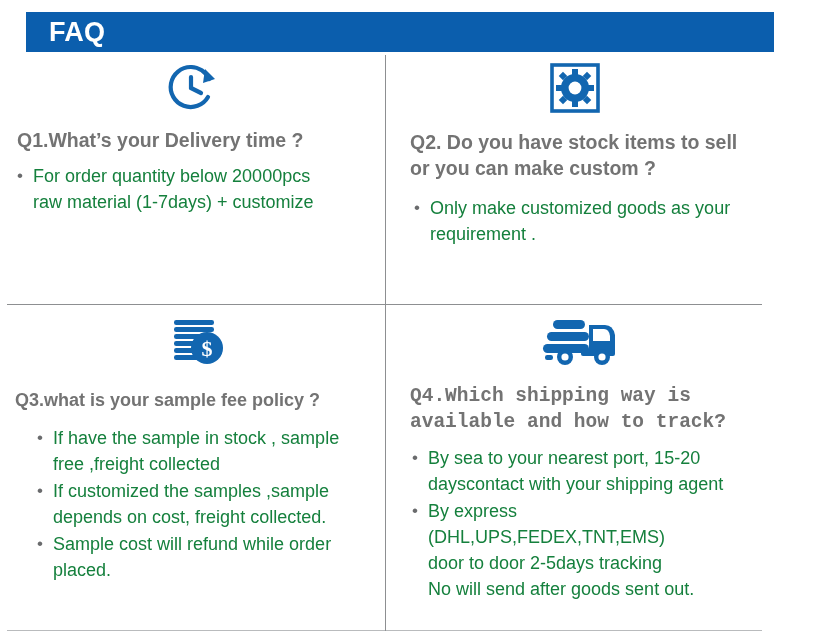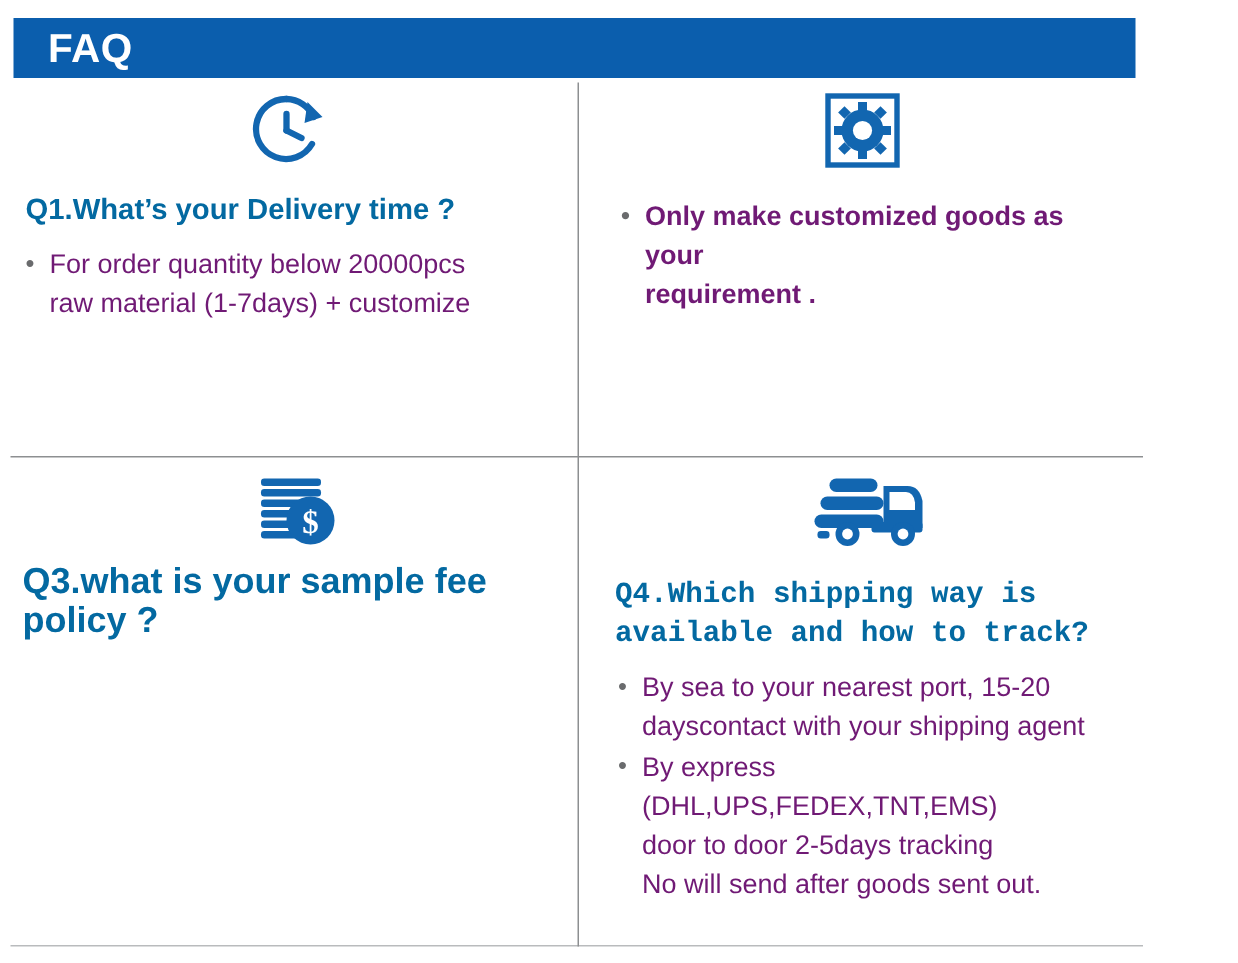--- a/index.html
+++ b/index.html
@@ -17,21 +17,21 @@
   .page {
     position: relative;
     width: 825px;
     height: 642px;
     background: #ffffff;
   }
 
   
   .faq-header {
     position: absolute;
-    left: 9px;
+    left: 26px;
     top: 12px;
     width: 748px;
     height: 40px;
     background: #0b5ead;
   }
   .faq-header-title {
     position: absolute;
     left: 23px;
     top: 6px;
     font-size: 27px;
@@ -93,42 +93,42 @@
   .panel-q2 .icon-wrap { padding-top: 6px; }
   .panel-q3 .icon-wrap,
   .panel-q4 .icon-wrap { padding-top: 10px; }
 
   .icon-wrap.shift-q1 { padding-right: 0px; }
   .icon-wrap.shift-q3 { padding-right: 0px; }
 
   .question {
     font-size: 19.5px;
     font-weight: bold;
-    color: #0369a1;
+    color: #737373;
     line-height: 26px;
     margin-top: 10px;
   }
   .panel-q2 .question { margin-top: 12px; }
-  .panel-q3 .question { margin-top: 4px; font-size: 24px; }
+  .panel-q3 .question { margin-top: 16px; font-size: 18px; }
   .panel-q4 .question { margin-top: 12px; font-family: Liberation Mono, monospace; }
 
   ul.answers {
     list-style: none;
     margin: 10px 0 0 0;
     padding: 0;
   }
-  .panel-q2 ul.answers { margin-top: 14px; padding-left: 4px; font-weight: bold; }
+  .panel-q2 ul.answers { margin-top: 14px; padding-left: 4px; }
   .panel-q3 ul.answers { margin-top: 12px; padding-left: 22px; }
   .panel-q4 ul.answers { margin-top: 10px; padding-left: 2px; }
 
   ul.answers li {
     position: relative;
     font-size: 18px;
     line-height: 26px;
-    color: #701a75;
+    color: #15803d;
     padding-left: 16px;
     margin-bottom: 1px;
     white-space: pre-line;
   }
   ul.answers li::before {
     content: "\2022";
     position: absolute;
     left: 0;
     top: 0;
     color: #6a6b6d;
@@ -182,20 +182,21 @@
               <rect x="38" y="22" width="6" height="6"></rect>
               <rect x="10" y="10" width="6" height="6" transform="rotate(45 13 13)"></rect>
               <rect x="34" y="10" width="6" height="6" transform="rotate(45 37 13)"></rect>
               <rect x="10" y="34" width="6" height="6" transform="rotate(45 13 37)"></rect>
               <rect x="34" y="34" width="6" height="6" transform="rotate(45 37 37)"></rect>
             </g>
             <circle cx="25" cy="25" r="6.4" fill="#ffffff"></circle>
           </svg>
         </span>
       </div>
+      <div class="question">Q2. Do you have stock items to sell or you can make custom ?</div>
       <ul class="answers">
         <li>Only make customized goods as your
  requirement .</li>
       </ul>
     </div>
 
     <div class="panel panel-q3">
       <div class="icon-wrap shift-q3">
         <span>
           <svg width="62" height="52" viewBox="0 0 62 52">
@@ -206,20 +207,28 @@
               <rect x="8" y="26" width="30" height="5" rx="2.2"></rect>
               <rect x="8" y="33" width="26" height="5" rx="2.2"></rect>
               <rect x="8" y="40" width="26" height="5" rx="2.2"></rect>
               <circle cx="41" cy="33" r="16"></circle>
             </g>
             <text x="41" y="41" font-family="Liberation Serif, serif" font-size="22" font-weight="bold" fill="#ffffff" text-anchor="middle">$</text>
           </svg>
         </span>
       </div>
       <div class="question">Q3.what is your sample fee policy ?</div>
+      <ul class="answers">
+        <li>If have the sample in stock , sample
+free ,freight collected</li>
+        <li>If customized the samples ,sample
+depends on cost, freight collected.</li>
+        <li>Sample cost will refund while order
+placed.</li>
+      </ul>
     </div>
 
     <div class="panel panel-q4">
       <div class="icon-wrap">
         <span>
           <svg width="82" height="52" viewBox="0 0 82 52">
             <g fill="#1266b0">
               <rect x="14" y="5" width="32" height="9" rx="4.5"></rect>
               <rect x="8" y="17" width="42" height="9" rx="4.5"></rect>
               <rect x="4" y="29" width="46" height="9" rx="4.5"></rect>

